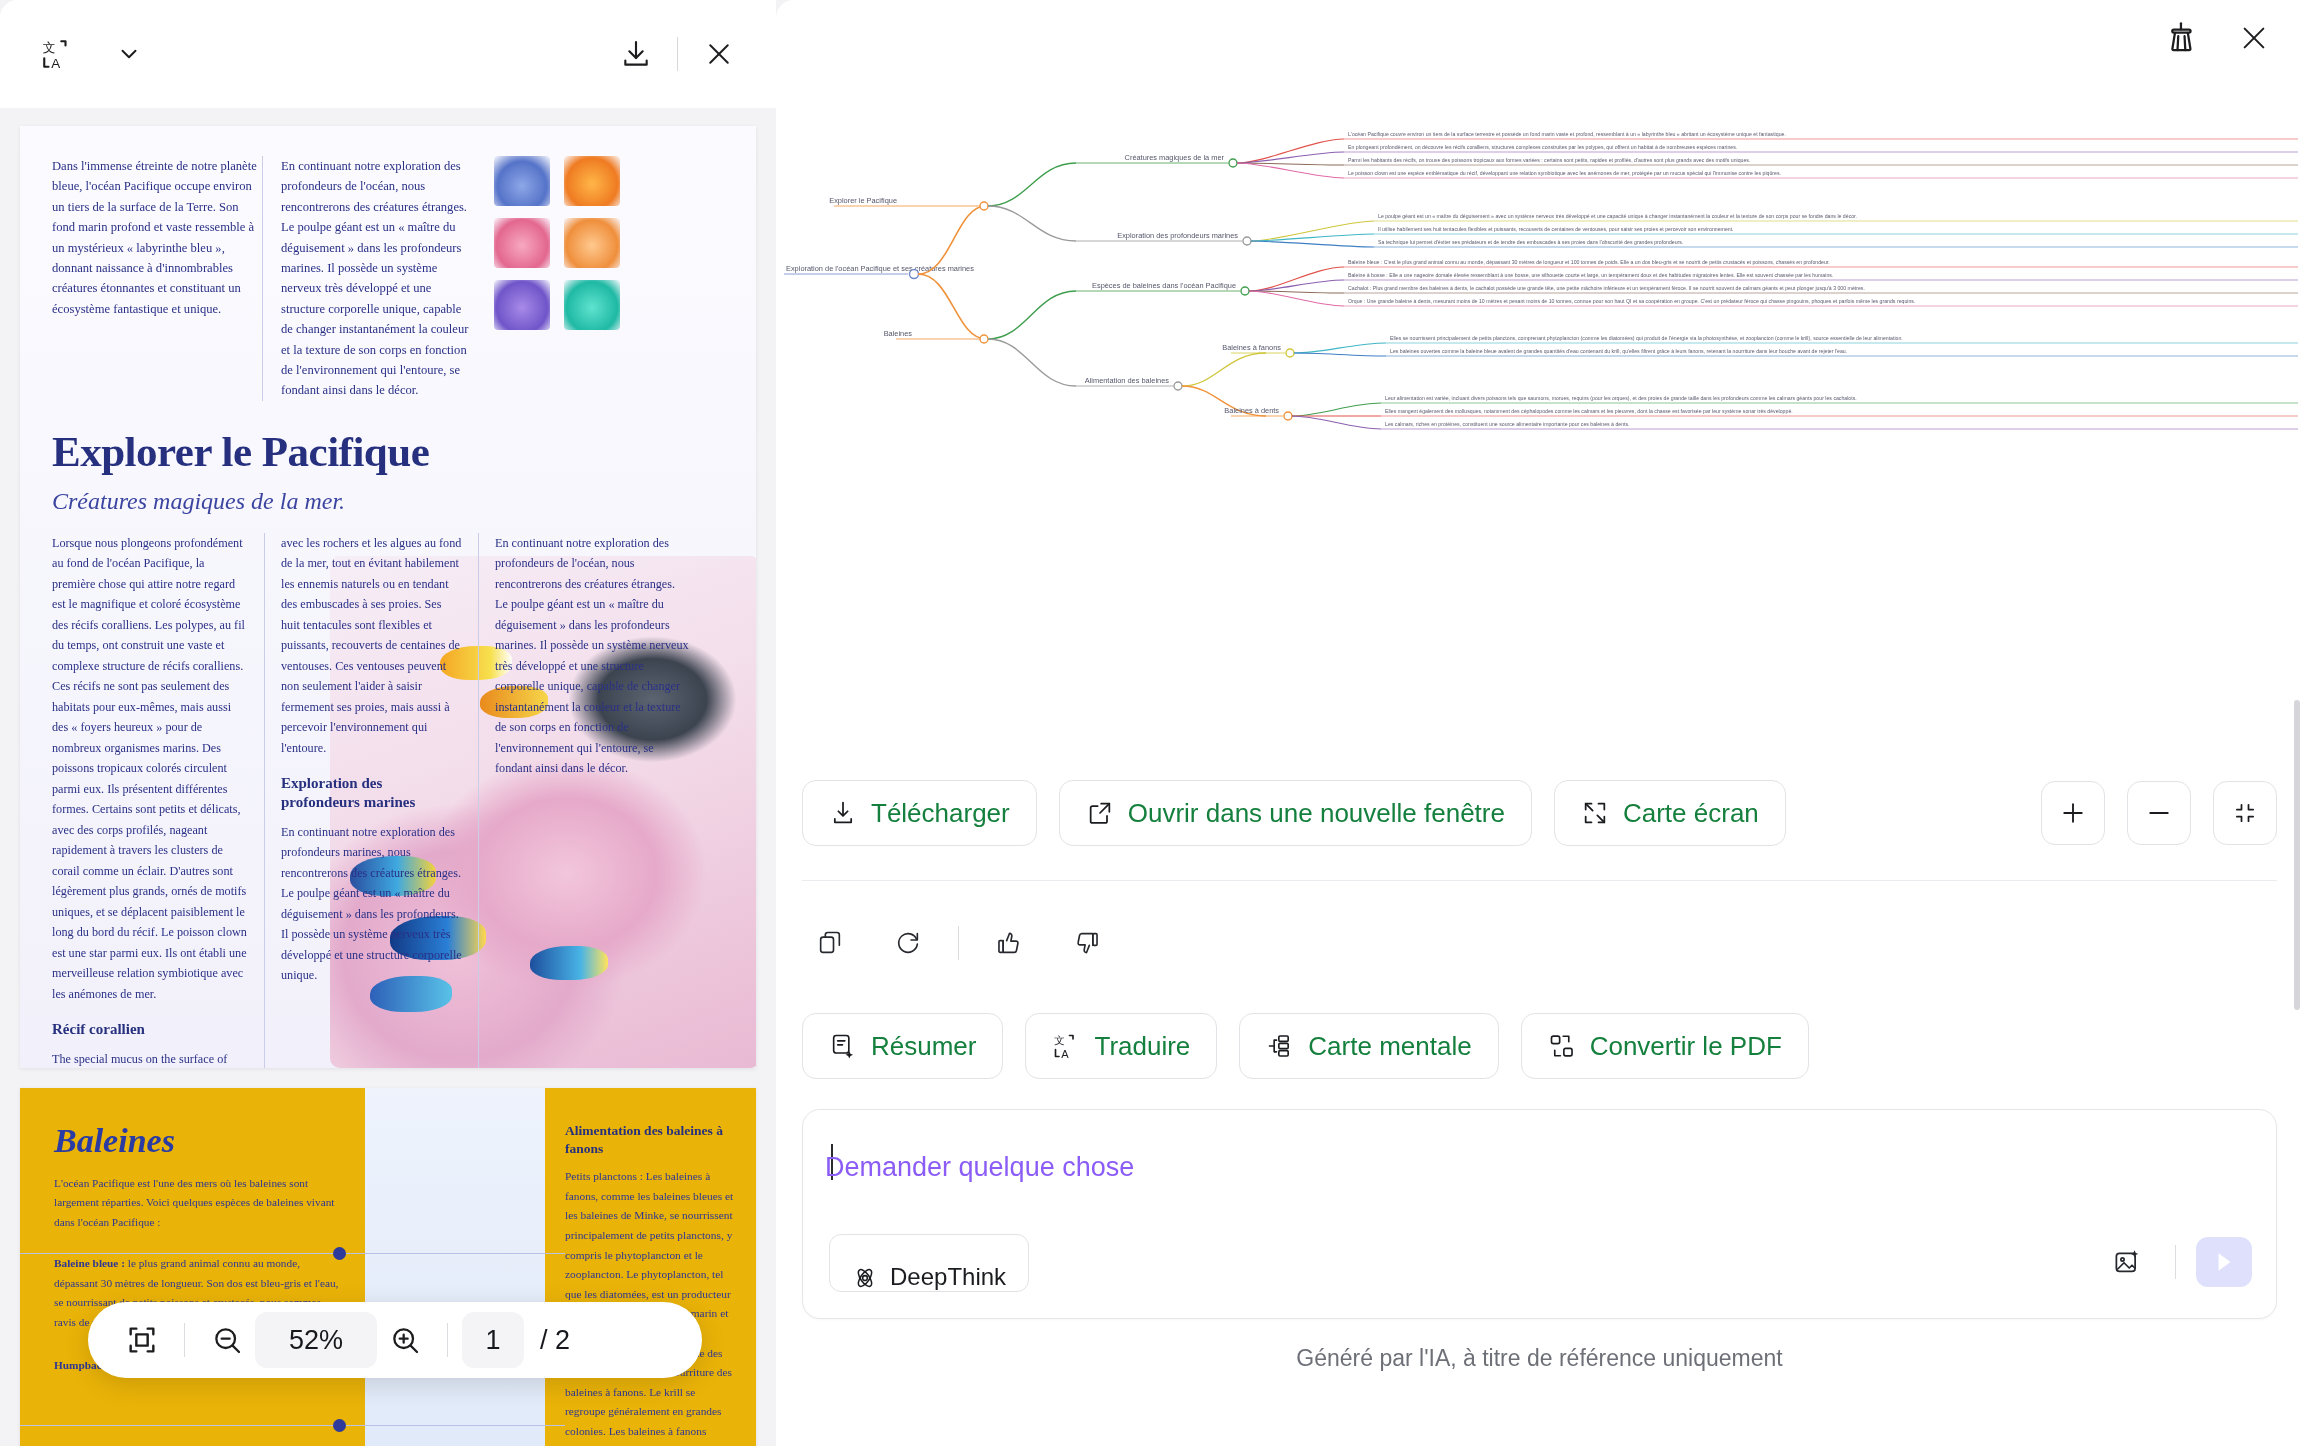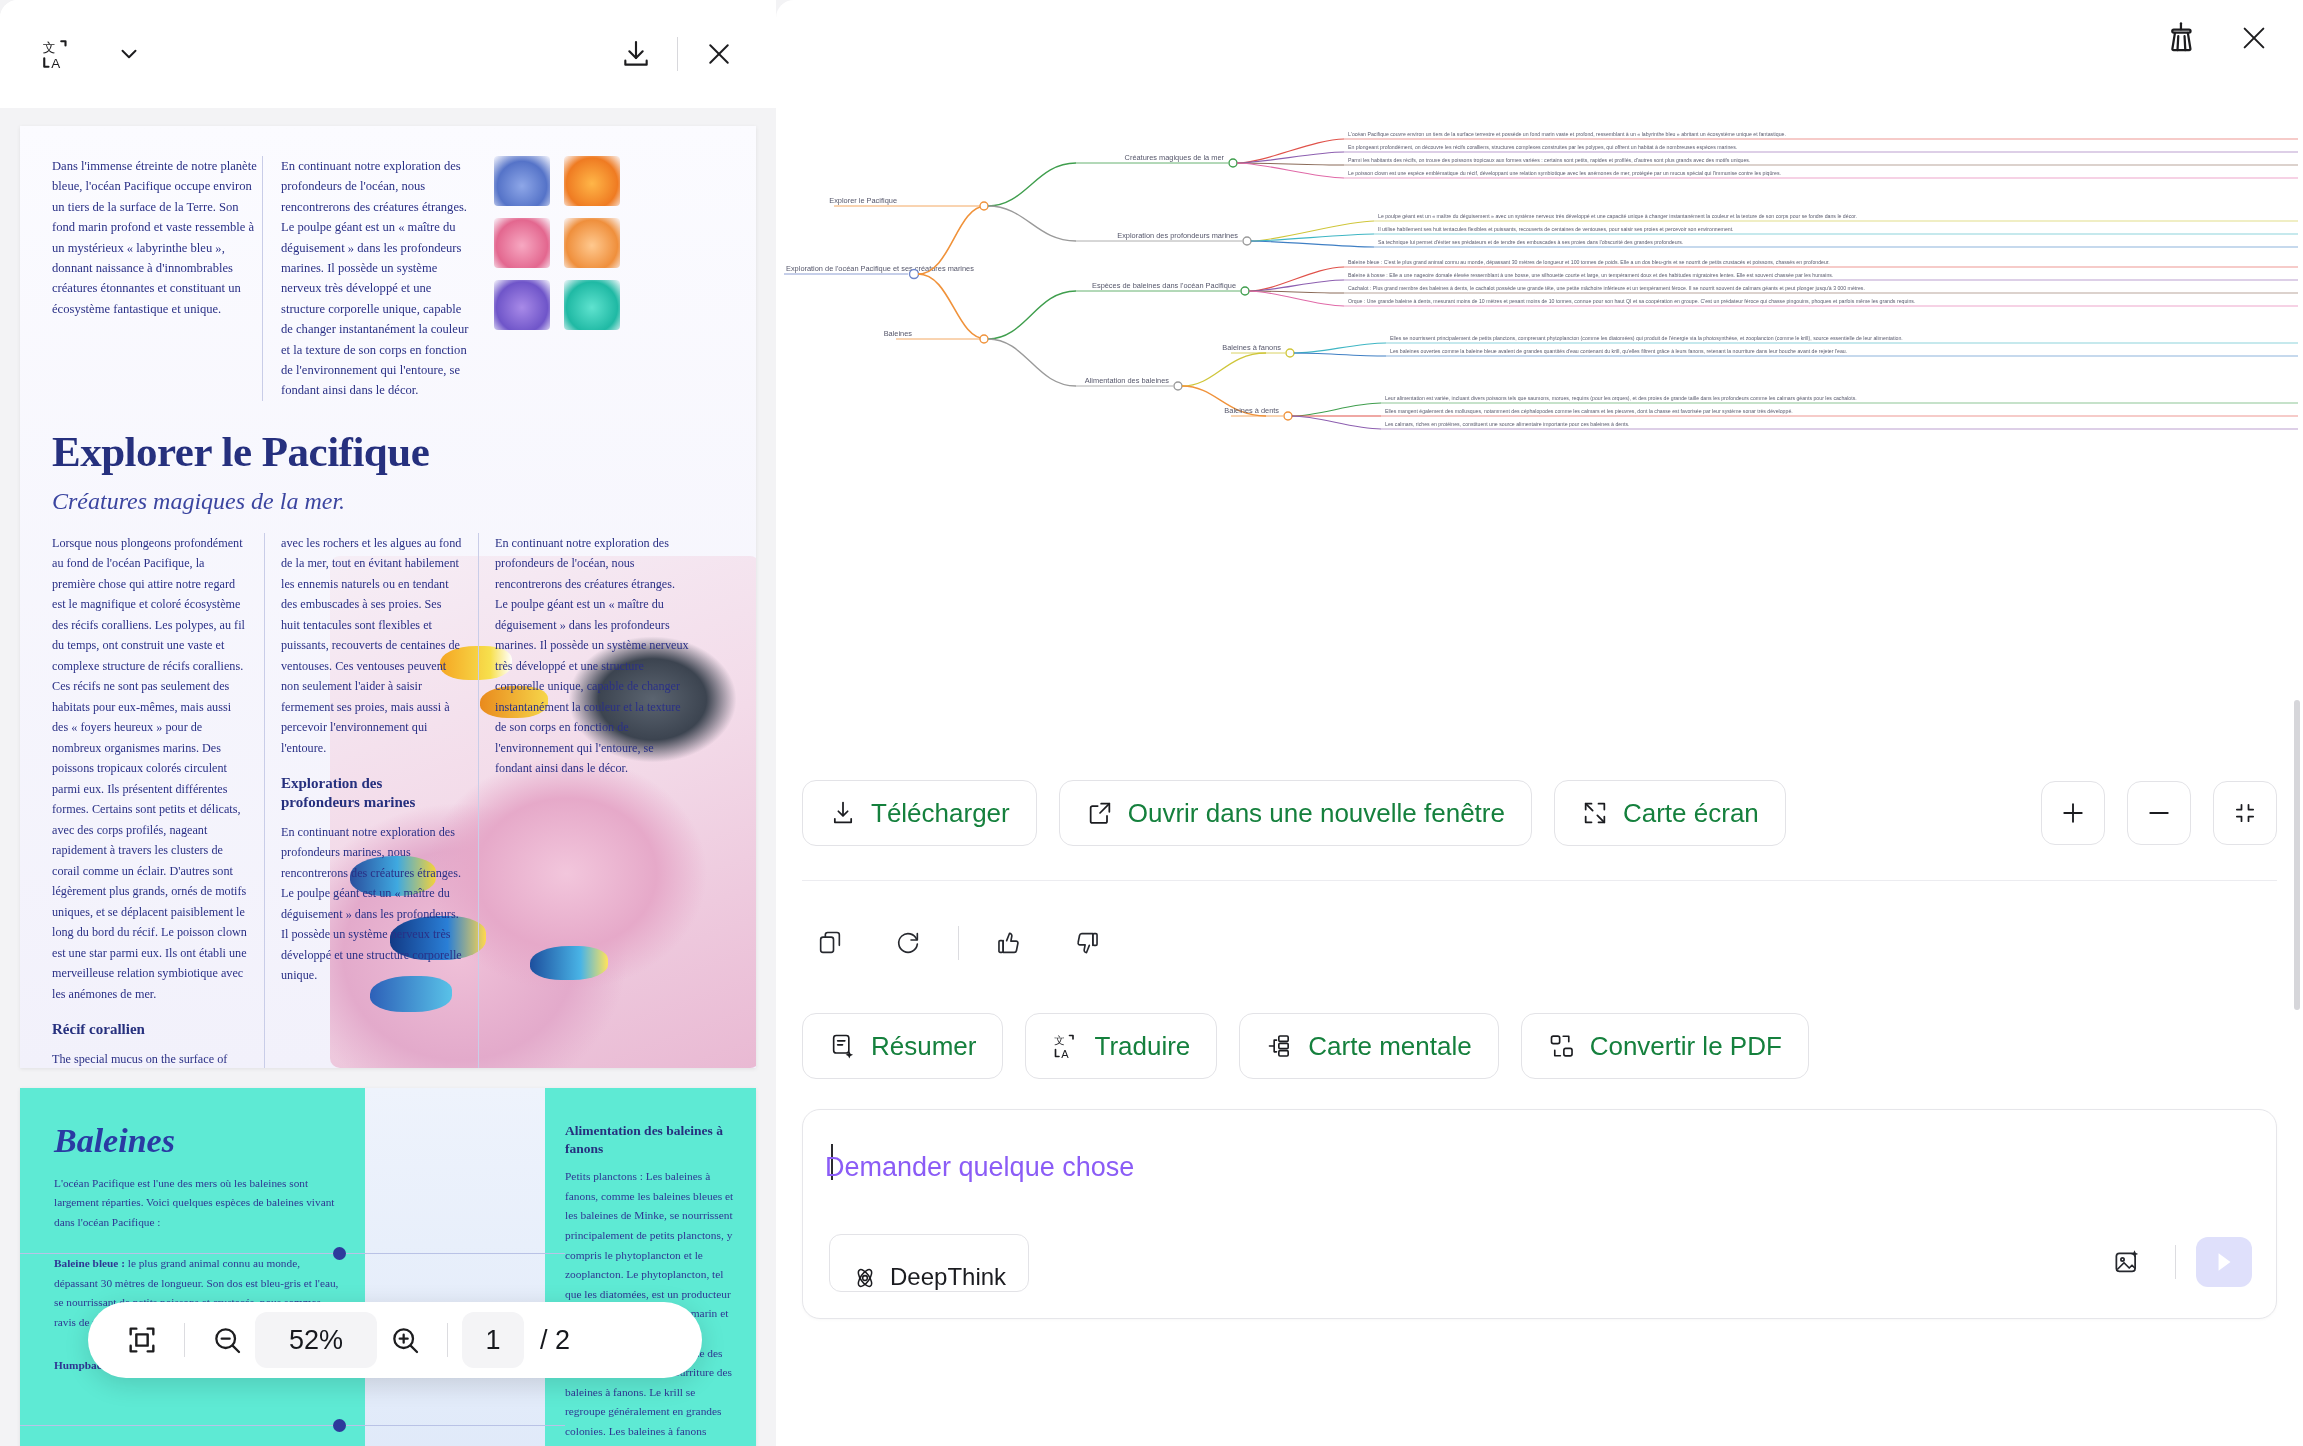--- a/index.html
+++ b/index.html
@@ -41,21 +41,21 @@
   
   .doc-viewport {
     position: absolute; top: 108px; left: 0;
     width: 776px; height: 1338px;
     background: #f3f3f5;
     overflow: hidden;
   }
   .doc-page {
     position: relative;
     width: 736px; margin: 18px auto 0 auto;
-    background: #5eead4;
+    background: #eab308;
     box-shadow: 0 1px 4px rgba(0,0,0,.08);
   }
   .page1 { height: 942px; overflow: hidden; }
   .page2 { height: 430px; overflow: hidden; margin-top: 20px;}
 
   .doc-inner { position:relative; padding: 30px 32px 0 32px; }
 
   
   .hdr-row { display:flex; gap: 0; align-items: flex-start; }
   .hdr-col {
@@ -687,14 +687,15 @@
         <div class="send-btn">
           <span>
             <svg width="26" height="26" viewBox="0 0 24 24" fill="#ffffff">
                 <path d="M7 4 L18 12 L7 20 Z"></path>
               </svg>
           </span>
         </div>
       </div>
     </div>
 
+    <div class="footnote">Généré par l'IA, à titre de référence uniquement</div>
   </div>
 </div>
 
 </body></html>

